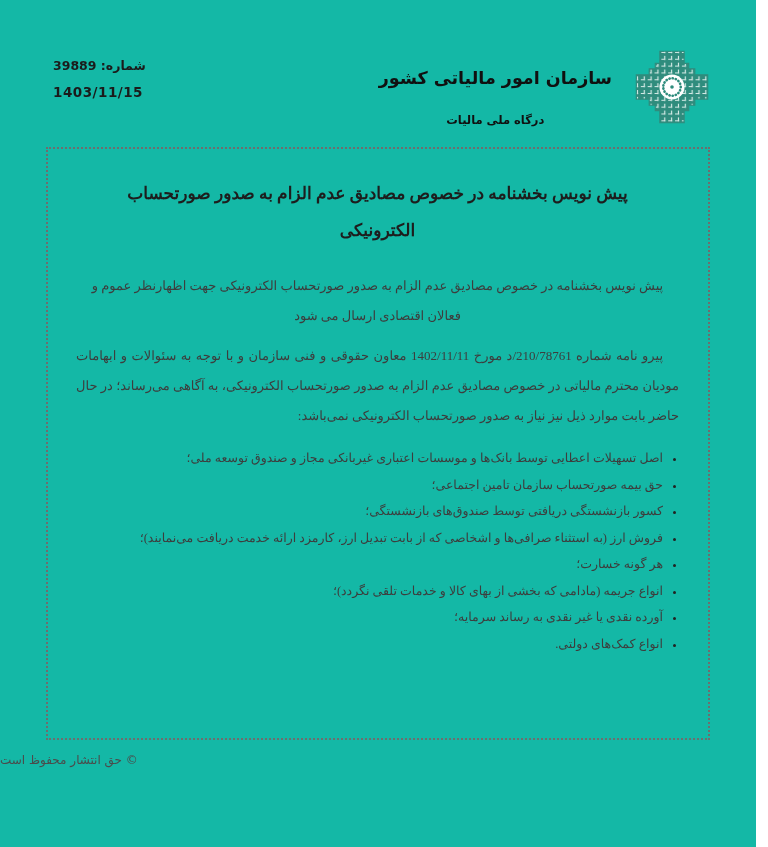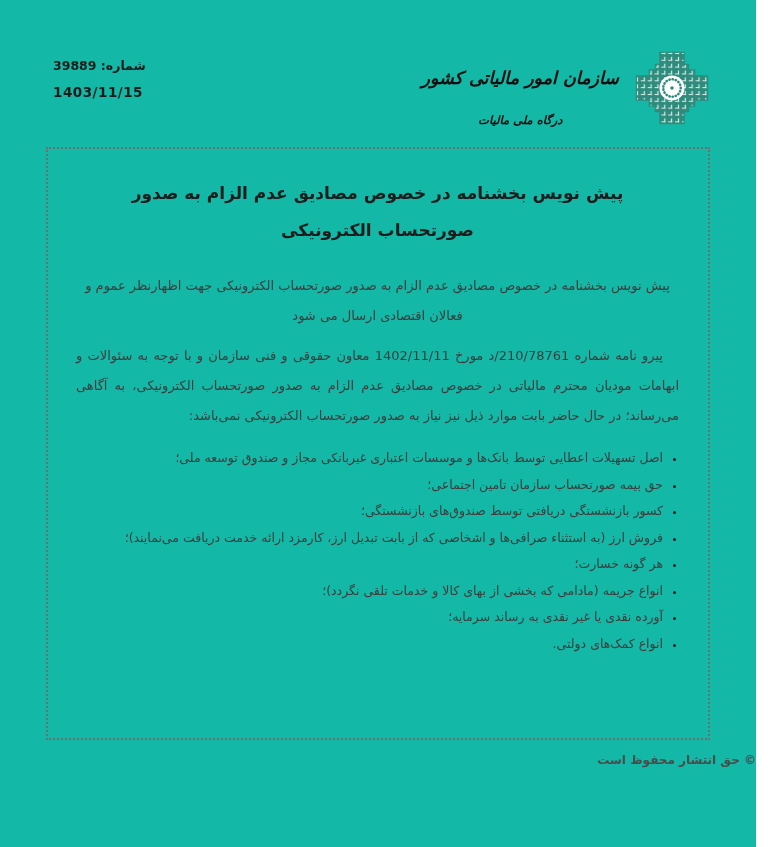--- a/index.html
+++ b/index.html
@@ -9,53 +9,54 @@
     background:#14b8a6; direction:rtl;
     font-family:"DejaVu Sans", sans-serif;
   }
 
   
   .header { position:absolute; top:48px; left:53px; right:46px; height:95px; }
   .doc-meta { position:absolute; left:0; top:10px; direction:rtl; text-align:left; }
   .doc-number { font-weight:bold; font-size:12.5px; color:#1b1b1b; margin-bottom:11px; }
   .doc-date { font-weight:bold; font-size:13.5px; color:#1b1b1b; letter-spacing:.5px; direction:ltr; }
 
-  .brand { position:absolute; right:0; top:0; display:flex; align-items:center; gap:15px; direction:rtl;font-style:italic; }
+  .brand { position:absolute; right:0; top:0; display:flex; align-items:flex-start; gap:22px; direction:rtl; }
   .emblem { width:76px; height:78px; display:block; }
   .org-text { text-align:center; padding-top:20px; }
   .org-name { font-size:17.5px; font-weight:bold; color:#101010; white-space:nowrap; }
   .org-sub { font-size:11.5px; font-weight:bold; color:#101010; margin-top:25px; }
 
   
   .letter-box {
     position:absolute; top:147px; left:46px; right:46px; bottom:107px;
     border:2px dotted #6e6e6e; box-sizing:border-box;
     padding:16px 13px 0 12px;
+    font-family:Liberation Serif, serif;
   }
   .letter-title {
     font-size:17px; font-weight:bold; color:#1d1d1d; text-align:center;
     line-height:37px; margin:10px 30px 0;
   }
   .intro {
     font-size:13px; color:#3d3d3d; text-align:center; line-height:30px;
     margin:22px 18px 0;
   }
   .addressee { font-size:12.5px; color:#3d3d3d; margin:12px 0 0; }
   .body-text {
     font-size:13px; color:#3d3d3d; line-height:30px; text-align:justify;
     text-indent:16px; margin:10px 16px 0;
   }
   ul.points { margin:14px 0 0; padding:0 32px 0 0; list-style:disc; }
   ul.points li { font-size:12.5px; color:#3d3d3d; line-height:26.5px; }
   ul.points li::marker { color:#222222; font-size:11px; }
 
   
   .copyright {
-    position:absolute; bottom:80px; left:0; right:0; text-align:right;
-    font-size:12px; color:#4b4b4b;font-weight:bold;
+    position:absolute; bottom:80px; left:0; right:0; text-align:left;
+    font-size:12px; color:#4b4b4b;
   }
 </style>
 </head>
 <body>
 
 <div class="page">
 
   <div class="header">
     <div class="doc-meta">
       <div class="doc-number">شماره: 39889</div>

